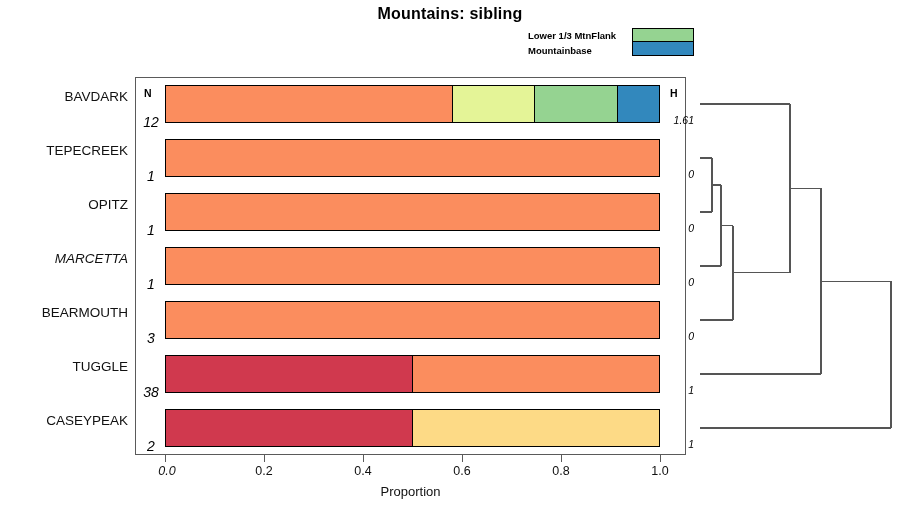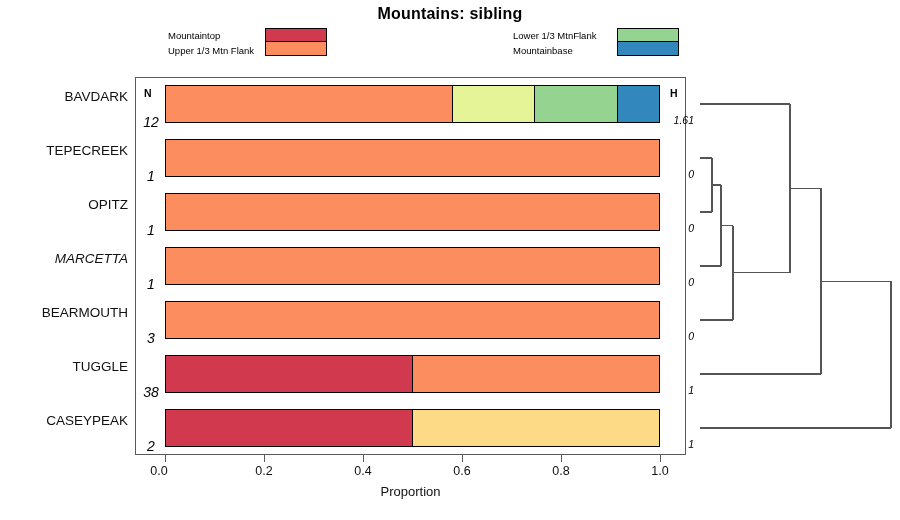--- a/index.html
+++ b/index.html
@@ -14,21 +14,21 @@
   .title{
     position:absolute;left:0;top:5px;width:900px;text-align:center;
     font-size:16px;font-weight:bold;letter-spacing:.2px;
   }
 
   
   .legend{position:absolute;left:168px;top:28px;width:520px;height:30px;}
   .legend-col{position:absolute;top:0;}
   .legend-col.c0{left:0px;}
   .legend-col.c1{left:173px;}
-  .legend-col.c2{left:345px;}
+  .legend-col.c2{left:360px;font-weight:bold;}
   .legend-row{display:flex;align-items:center;height:15px;}
   .legend-label{font-size:9.5px;line-height:15px;white-space:nowrap;}
   .legend-sw-wrap{position:absolute;top:0;}
   .legend-col.c0 .legend-sw-wrap{left:97px;}
   .legend-col.c1 .legend-sw-wrap{left:110px;}
   .legend-col.c2 .legend-sw-wrap{left:104px;}
   .legend-sw{width:62px;height:14px;border:1px solid #000;box-sizing:border-box;}
   .legend-sw.second{border-top:none;}
 
   
@@ -80,32 +80,20 @@
   .dendro svg{display:block;}
 </style>
 </head>
 <body>
 
 <div id="stage">
 
   <div class="title">Mountains: sibling</div>
 
   <div class="legend">
-    <div class="legend-col c0">
-      <div class="legend-row">
-        <span class="legend-label">Mountaintop</span>
-      </div>
-      <div class="legend-row">
-        <span class="legend-label">Upper 1/3 Mtn Flank</span>
-      </div>
-      <div class="legend-sw-wrap">
-        <div class="legend-sw" style="background: rgb(208, 57, 78);"></div>
-        <div class="legend-sw second" style="background: rgb(251, 141, 94);"></div>
-      </div>
-    </div>
 
 
     <div class="legend-col c2">
       <div class="legend-row">
         <span class="legend-label">Lower 1/3 MtnFlank</span>
       </div>
       <div class="legend-row">
         <span class="legend-label">Mountainbase</span>
       </div>
       <div class="legend-sw-wrap">
@@ -173,21 +161,21 @@
       <div class="hval" style="top: 91px;">0</div>
       <div class="hval" style="top: 145px;">0</div>
       <div class="hval" style="top: 199px;">0</div>
       <div class="hval" style="top: 253px;">0</div>
       <div class="hval" style="top: 307px;">1</div>
       <div class="hval" style="top: 361px;">1</div>
     </div>
 
   <div class="xaxis">
       <div class="tick" style="left: 30px;"></div>
-      <div class="ticklabel" style="left: 24px;">0.0</div>
+      <div class="ticklabel" style="left: 32px; font-style: italic;">0.0</div>
       <div class="tick" style="left: 129px;"></div>
       <div class="ticklabel" style="left: 129px;">0.2</div>
       <div class="tick" style="left: 228px;"></div>
       <div class="ticklabel" style="left: 228px;">0.4</div>
       <div class="tick" style="left: 327px;"></div>
       <div class="ticklabel" style="left: 327px;">0.6</div>
       <div class="tick" style="left: 426px;"></div>
       <div class="ticklabel" style="left: 426px;">0.8</div>
       <div class="tick" style="left: 525px;"></div>
       <div class="ticklabel" style="left: 525px;">1.0</div>

